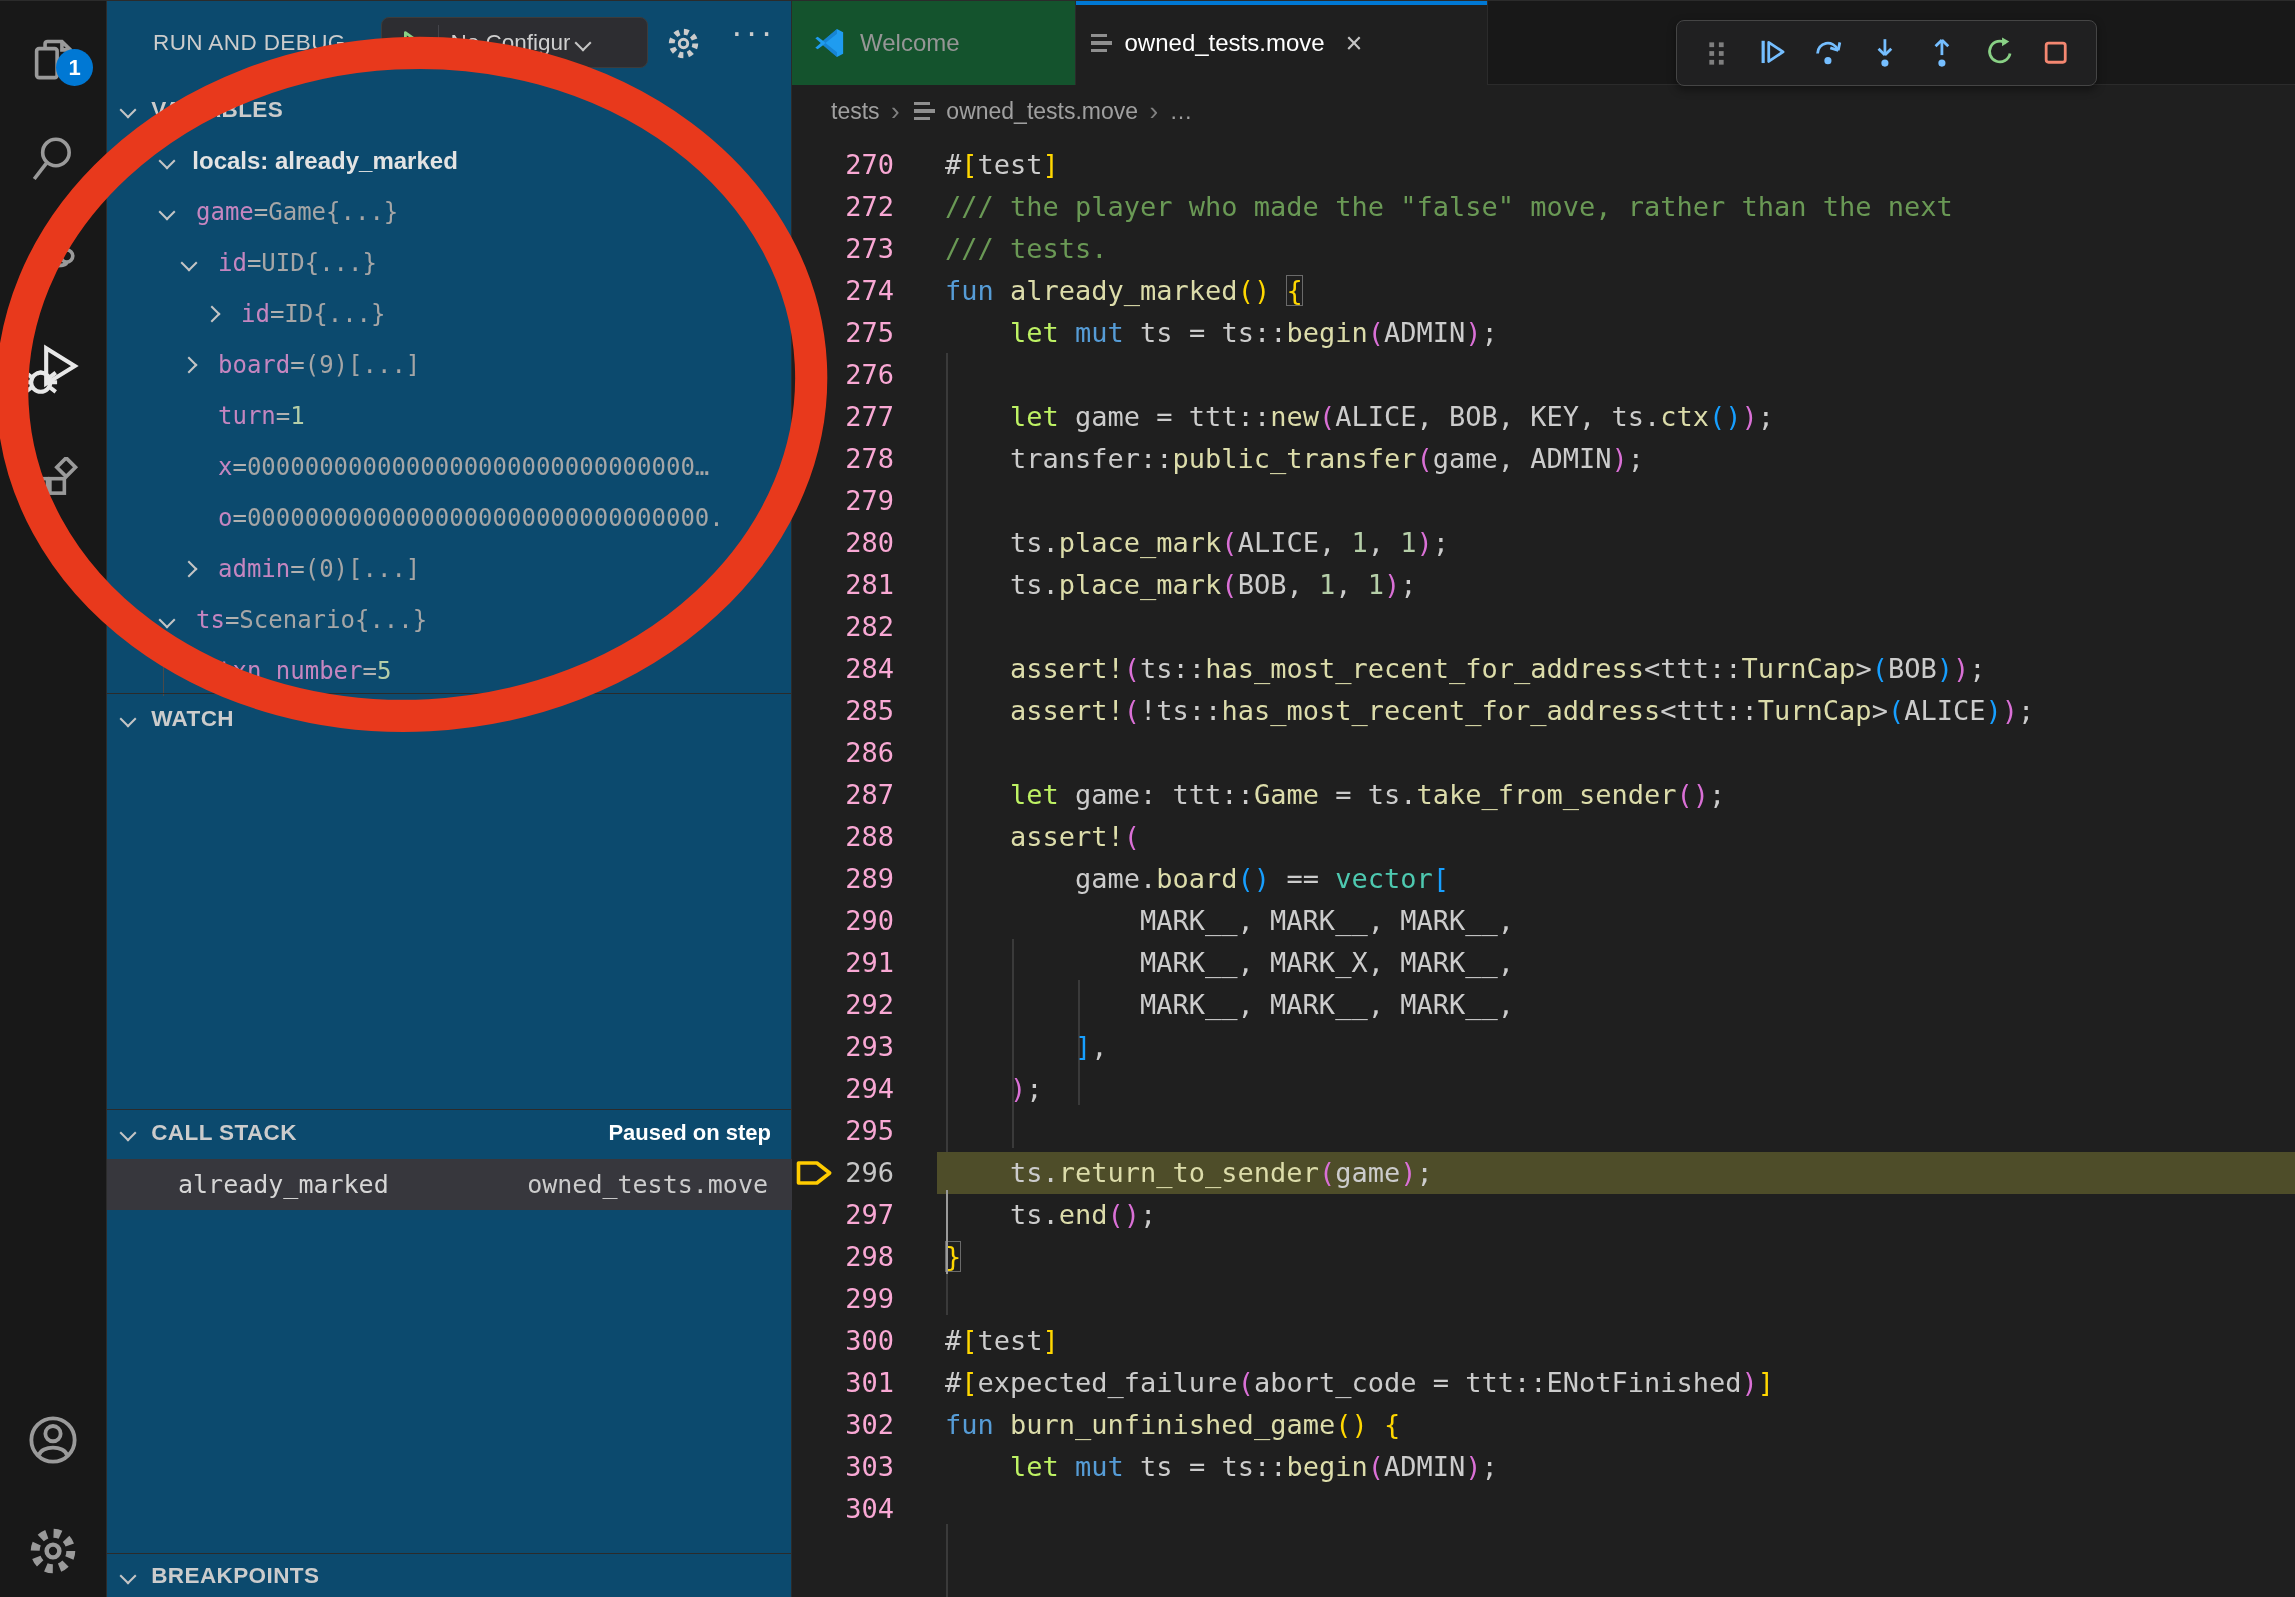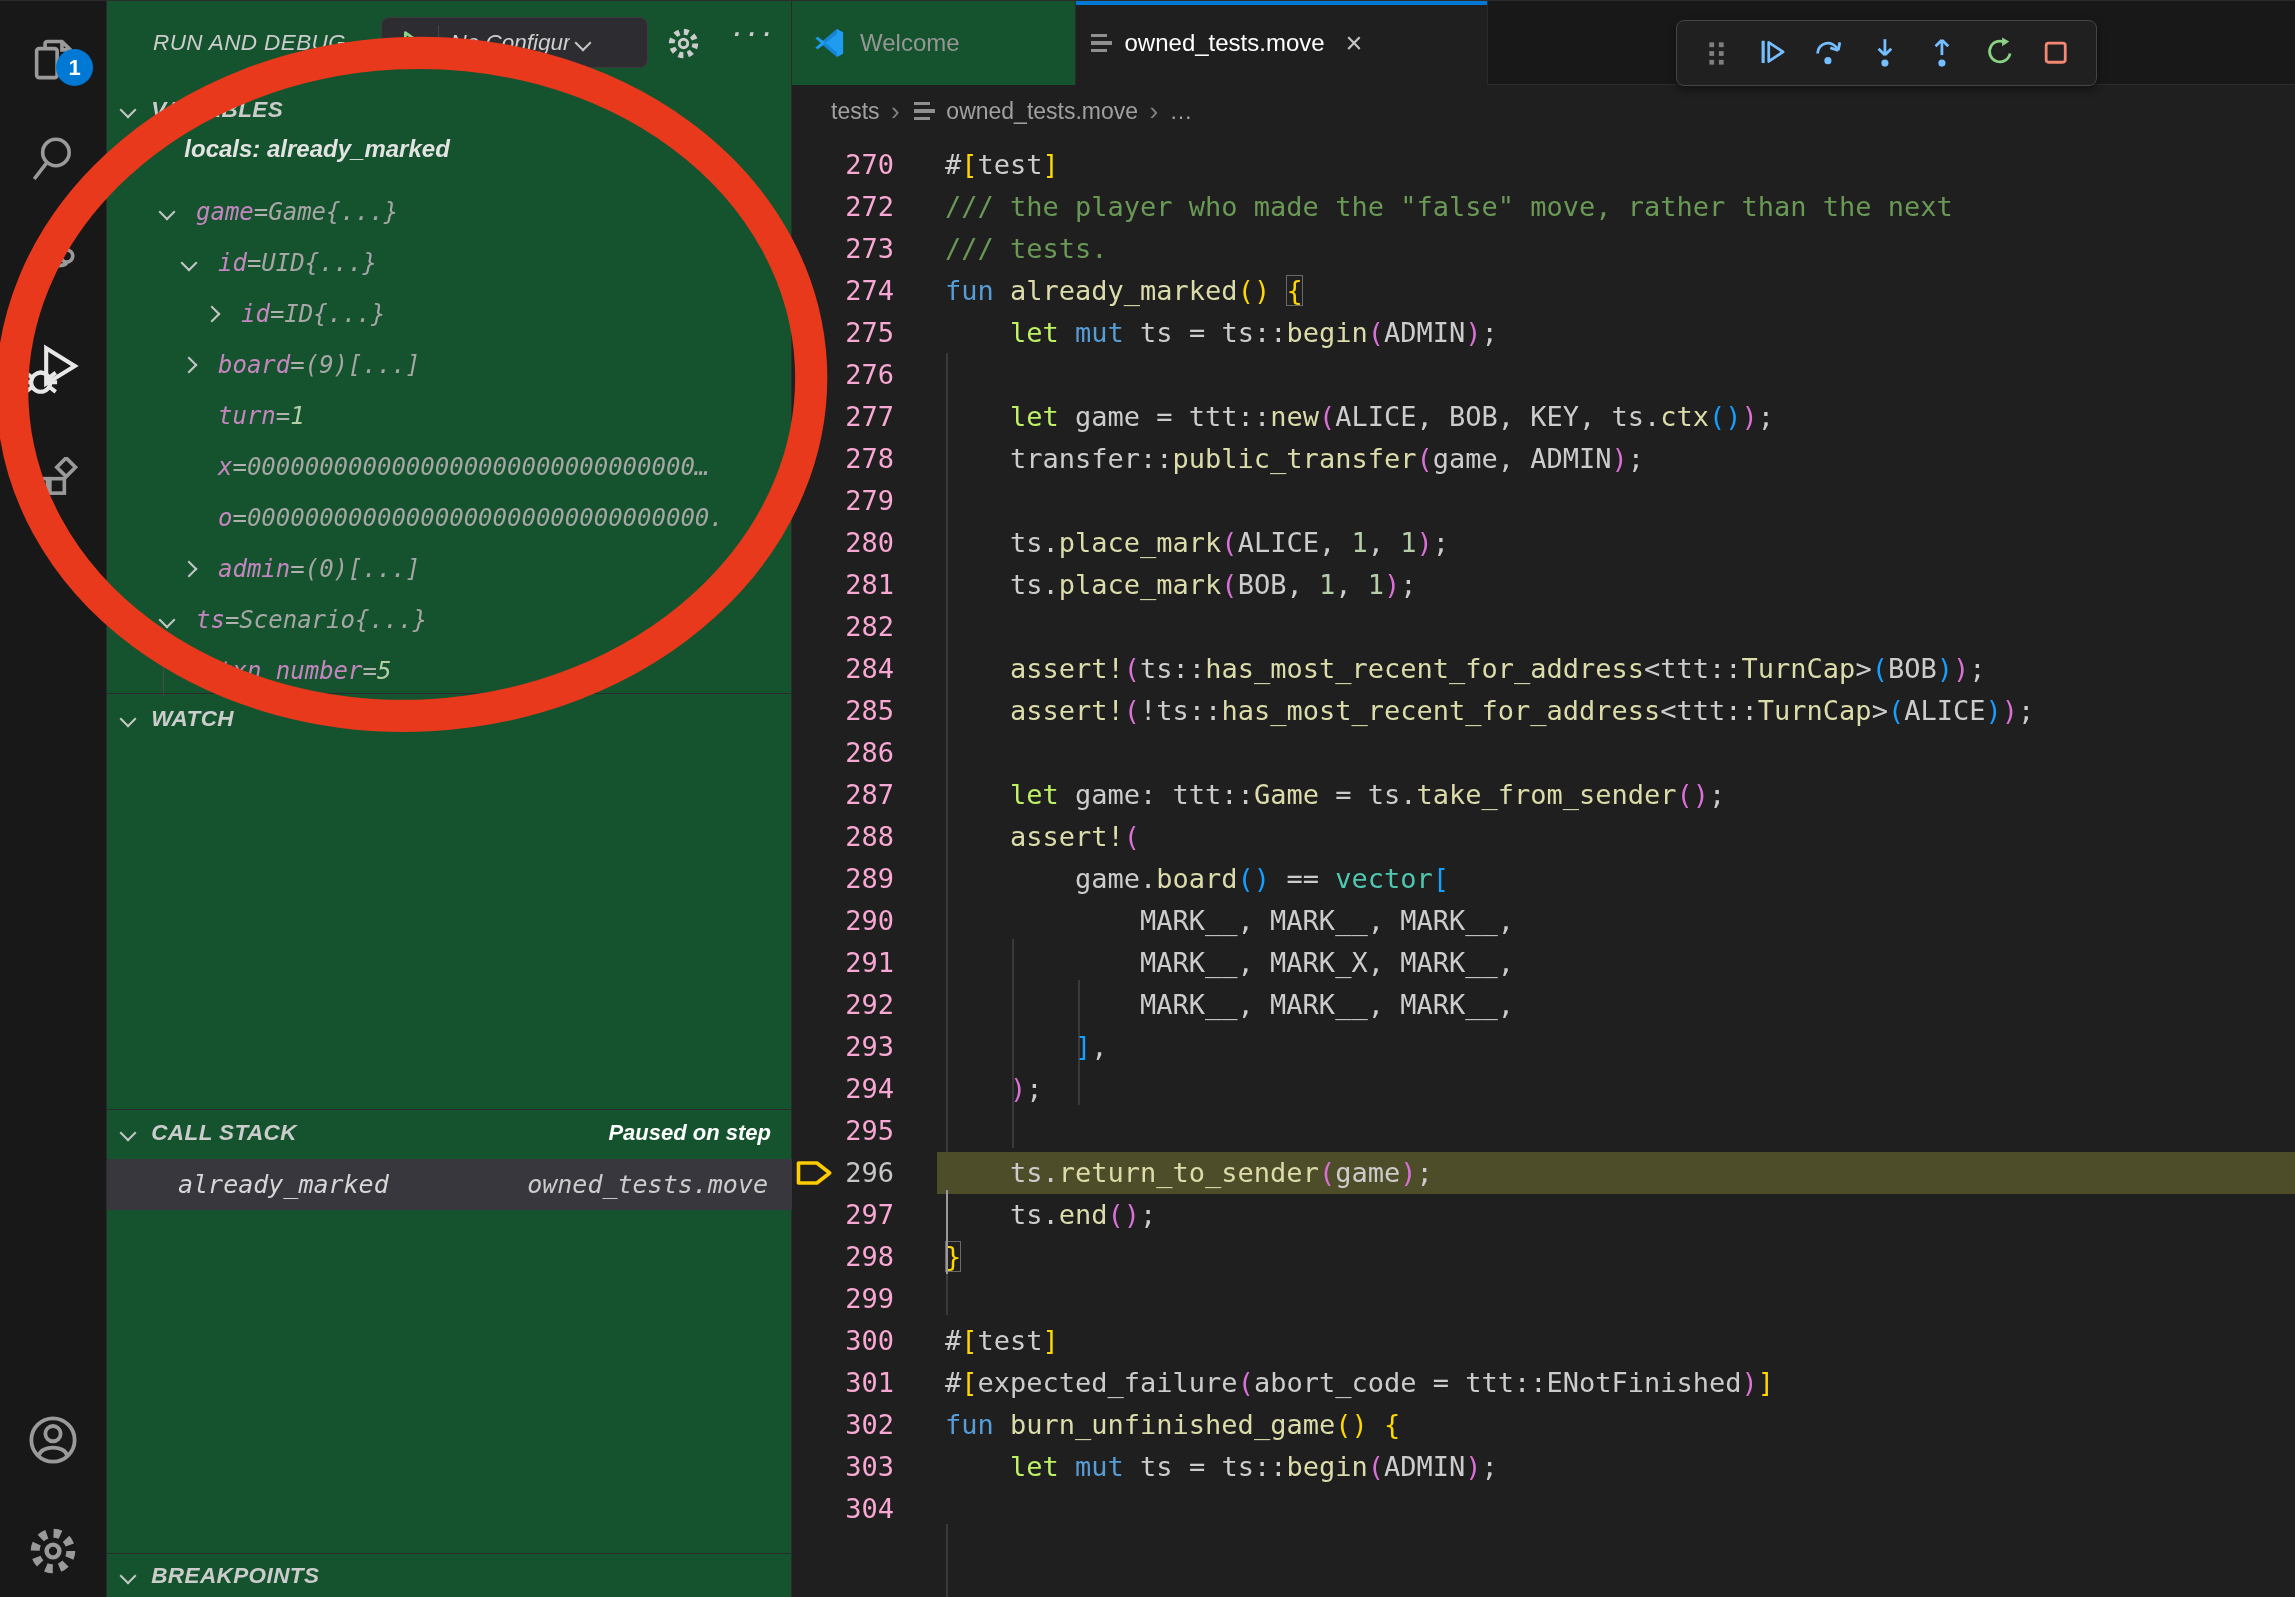--- a/index.html
+++ b/index.html
@@ -4,21 +4,21 @@
 <style>
   * { margin:0; padding:0; box-sizing:border-box; }
   html,body { width:2295px; height:1597px; overflow:hidden; background:#1f1f1f;
               font-family:"Liberation Sans", sans-serif; }
   .mono { font-family:"DejaVu Sans Mono", monospace; }
 
   
   #activitybar { position:absolute; left:0; top:0; width:107px; height:1597px;
                  background:#181818; border-right:0.8px solid #2b2b2b; border-top:0.8px solid #2b2b2b; z-index:5; }
   #sidebar { position:absolute; left:107px; top:0; width:685px; height:1597px;
-             background:#14532d; border-right:0.8px solid #2b2b2b; border-top:0.8px solid #2b2b2b; z-index:4;font-style:italic; }
+             background:#0c4a6e; border-right:0.8px solid #2b2b2b; border-top:0.8px solid #2b2b2b; z-index:4; }
   #editor { position:absolute; left:792px; top:0; width:1503px; height:1597px; background:#1f1f1f; border-top:0.8px solid #2b2b2b; }
 
   
   .act-item { position:absolute; left:0; width:106px; height:88px; display:flex; align-items:center; justify-content:center; }
   .act-item svg { stroke:#9a9a9a; fill:none; stroke-width:3; }
   .act-item.active svg { stroke:#e7e7e7; }
   .badge { position:absolute; left:56px; top:48px; width:37px; height:37px; border-radius:50%;
            background:#0078d4; color:#fff; font-size:22px; font-weight:bold;
            display:flex; align-items:center; justify-content:center; z-index:6; }
 
@@ -36,21 +36,21 @@
 
   .chev { display:inline-block; width:12px; height:12px; border-right:2.4px solid #c5c5c5;
           border-bottom:2.4px solid #c5c5c5; transform:rotate(45deg); }
   .chev.right { transform:rotate(-45deg); }
 
   .sect-hdr { position:absolute; left:0; width:685px; display:flex; align-items:center; }
   .sect-hdr .chev { margin-left:14.5px; }
   .sect-label { margin-left:17.7px; font-size:22.5px; font-weight:bold; color:#cccccc; letter-spacing:0.4px; }
   .divider { position:absolute; left:0; width:685px; height:0.8px; background:#2b2b2b; }
 
-  .locals-row { position:absolute; left:8px; top:134px; width:685px; height:51px; display:flex; }
+  .locals-row { position:absolute; left:16px; top:134px; width:685px; height:51px; display:flex; align-items:center; }
   .locals-row .chev { margin-left:38px; }
   .locals-label { margin-left:19.3px; font-size:24px; font-weight:bold; color:#e3e3e3; }
 
   #vars-tree { position:absolute; left:0; top:185px; width:685px; }
   .vrow { position:relative; height:51px; display:flex; align-items:center;
           font-family:"DejaVu Sans Mono", monospace; font-size:24px; white-space:nowrap; }
   .vchev { display:inline-flex; width:35px; justify-content:flex-start; align-items:center; flex:none; }
   .vname { color:#c586c0; }
   .veq { color:#b0b0b0; }
   .vval { color:#a6a6a6; }

